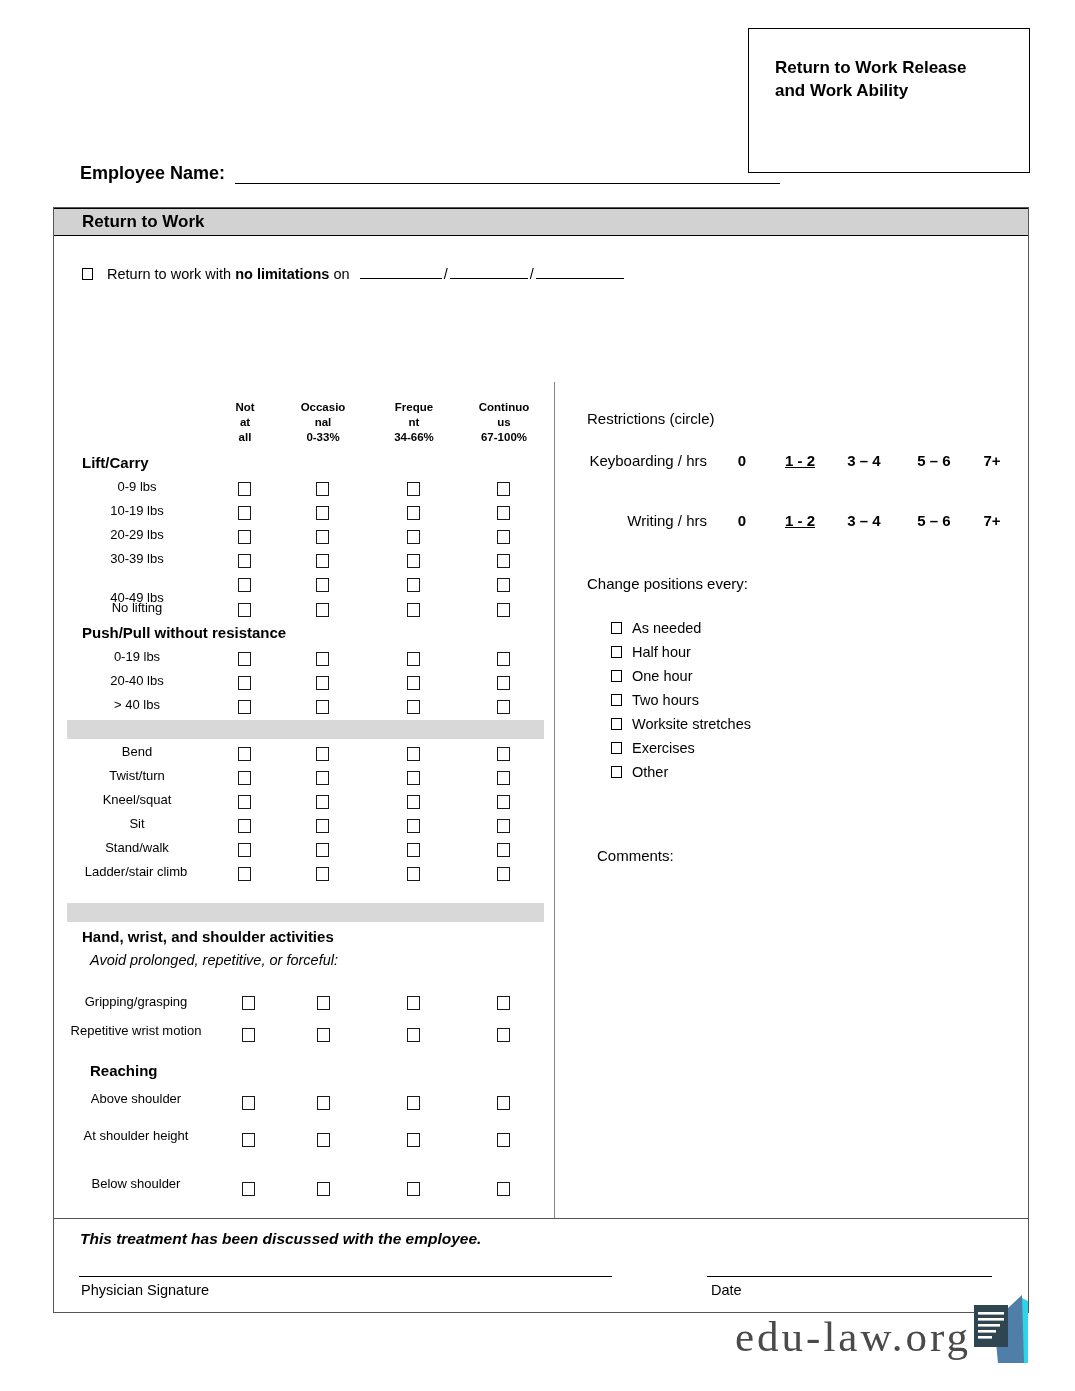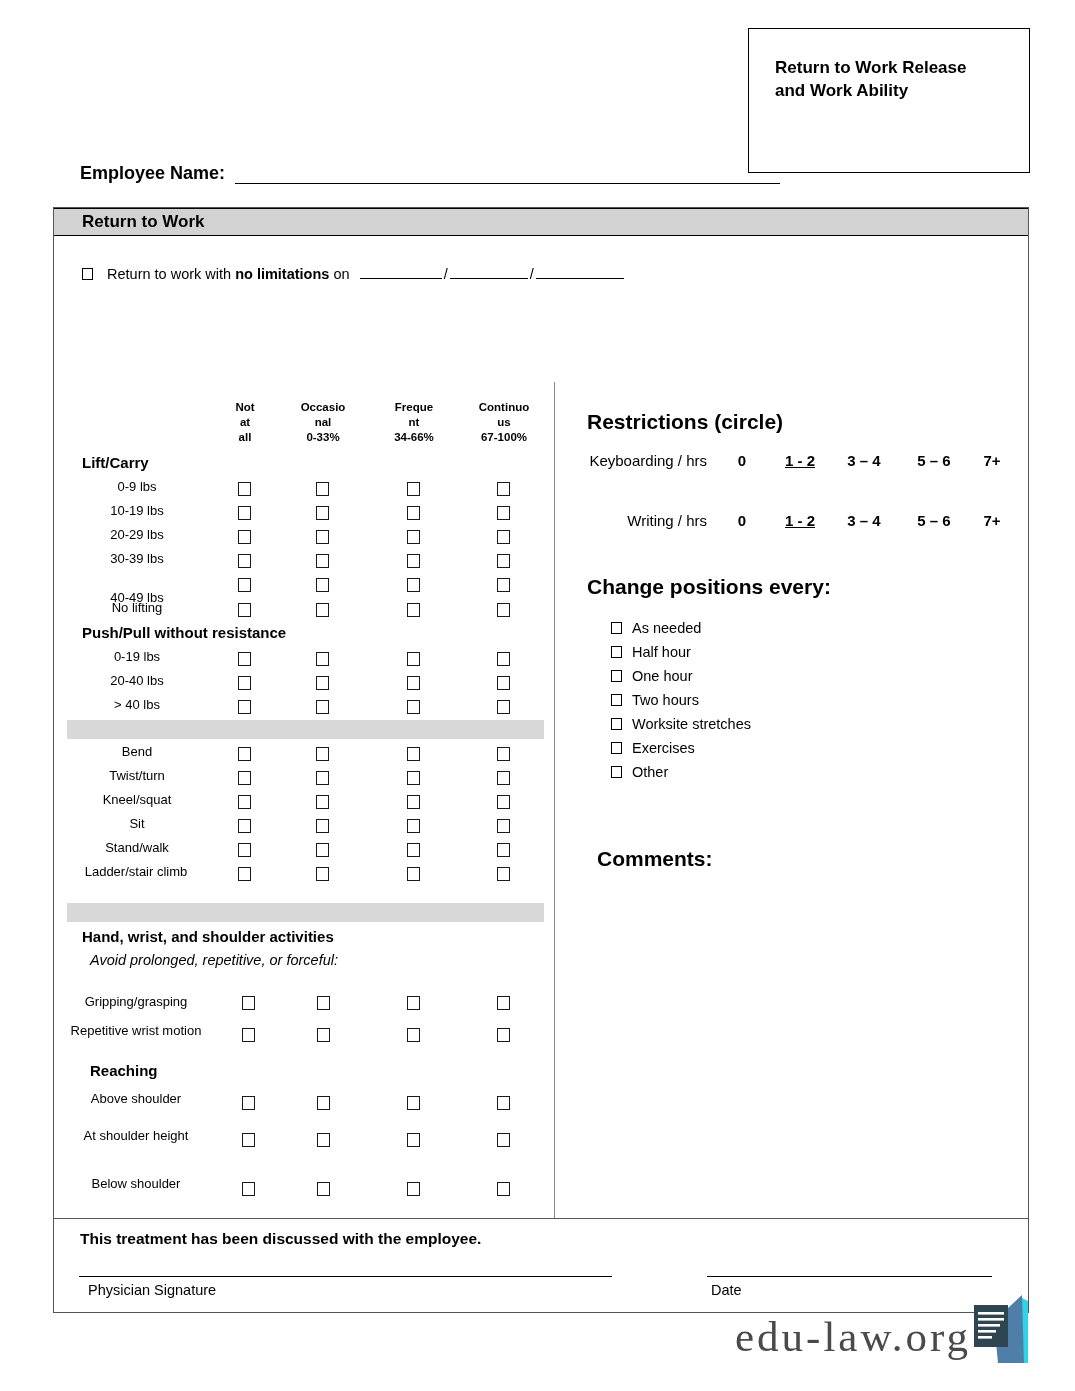--- a/index.html
+++ b/index.html
@@ -221,22 +221,22 @@
   
   .rpane {
     position: absolute;
     left: 501px;
     top: 174px;
     width: 474px;
     height: 836px;
   }
   .r-heading {
     position: absolute;
-    font-size: 21px;
-    font-weight: bold;
+    font-size: 15px;
+    font-weight: normal;
     white-space: nowrap;
   }
   #restrictions-title { left: 32px; top: 28px; }
   #change-pos-title { left: 32px; top: 193px; }
   #comments-title { left: 42px; top: 465px; }
 
   .restr-row {
     position: absolute;
     left: 0;
     width: 474px;
@@ -283,36 +283,37 @@
     flex: none;
   }
 
   
   .treatment-note {
     position: absolute;
     left: 26px;
     top: 1022px;
     font-size: 15.5px;
     font-weight: bold;
+    font-style: italic;
     white-space: nowrap;
   }
   .sig-line {
     position: absolute;
     border-bottom: 1.6px solid #000;
     height: 0;
   }
   #sig-line-phys { left: 25px; top: 1068px; width: 533px; }
   #sig-line-date { left: 653px; top: 1068px; width: 285px; }
   .sig-caption {
     position: absolute;
     top: 1074px;
     font-size: 14.5px;
     white-space: nowrap;
   }
-  #sig-cap-phys { left: 34px; }
+  #sig-cap-phys { left: 27px; }
   #sig-cap-date { left: 657px; }
 
   
   .watermark {
     position: absolute;
     left: 735px;
     top: 1312px;
     font-family: "Liberation Serif", serif;
     font-size: 43px;
     letter-spacing: 3px;

